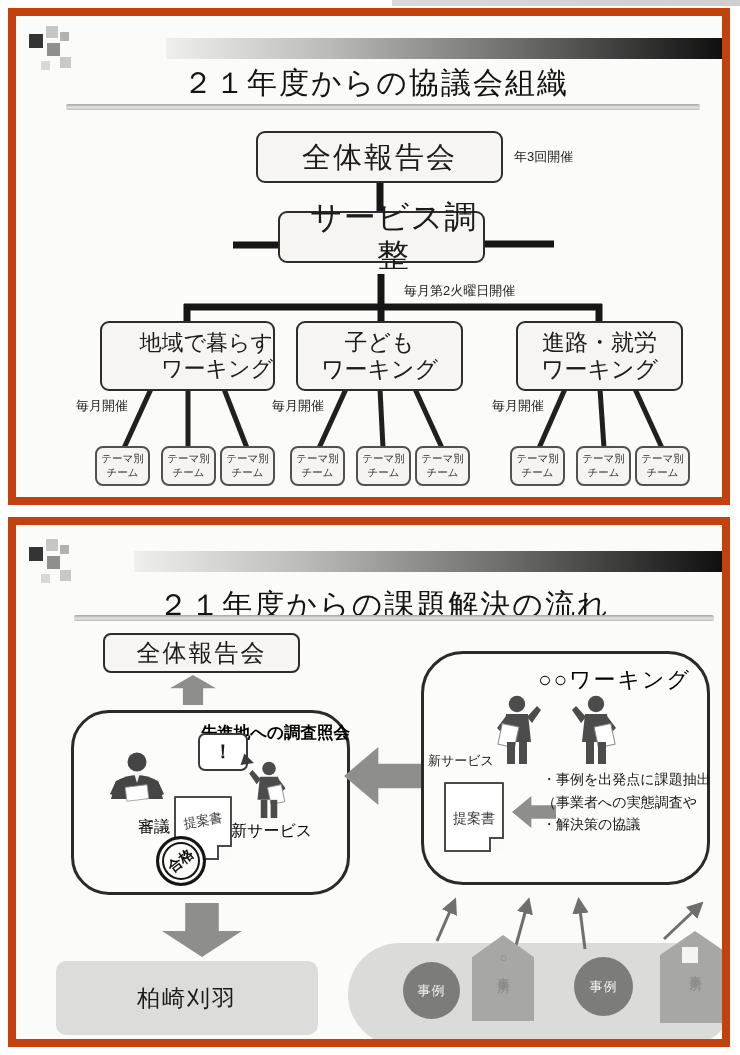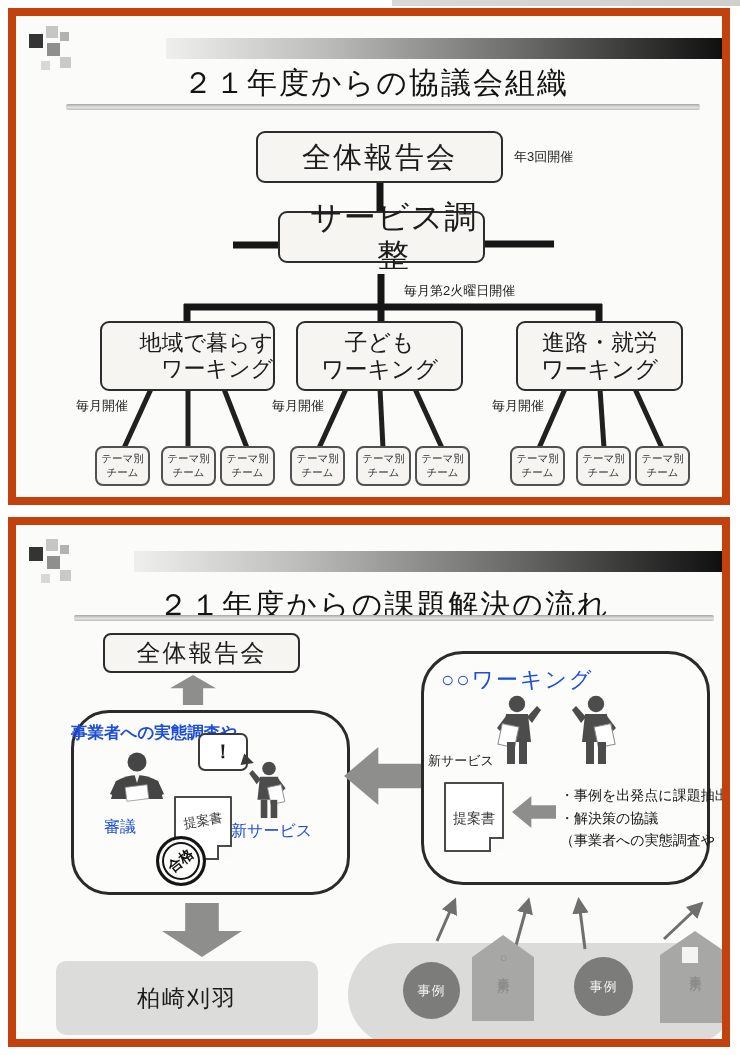--- a/index.html
+++ b/index.html
@@ -32,21 +32,21 @@
                 background:#fbfbfa; border-left:2px solid #4a4a4a; border-top:2px solid #4a4a4a; }
   .doc-label { position:absolute; width:100%; text-align:center; color:#3a3a3a; }
   .stamp { border-radius:50%; border:3px solid #141414; background:#fbfbfa;
            box-shadow:inset 0 0 0 3px #fbfbfa, inset 0 0 0 5px #141414;
            display:flex; align-items:center; justify-content:center; }
   .stamp span { transform:rotate(-38deg); font-size:14px; font-weight:bold; color:#111; }
   .bubble { background:#fff; border:2px solid #3a3a3a; border-radius:7px;
             display:flex; align-items:center; justify-content:center; font-weight:bold; font-size:19px; }
   .bubble::after { content:""; position:absolute; right:-14px; bottom:1px;
                    border:6px solid transparent; border-left:12px solid #3a3a3a; transform:rotate(18deg); }
-  .label { font-size:16px; color:#1d4ed8; text-align:left; white-space:nowrap; }
+  .label { font-size:16px; color:#000000; text-align:right; white-space:nowrap; }
   .blob { background:#dbdbd9; border-radius:52px; }
   .circlecase { border-radius:50%; background:#7c7c7b; color:#f4f4f3;
                 display:flex; align-items:center; justify-content:center; font-size:13px; letter-spacing:1px; }
   .house { background:#a7a7a6; clip-path:polygon(50% 0,100% 26%,100% 100%,0 100%,0 26%);
            display:flex; justify-content:center; }
   .vtext { writing-mode:vertical-rl; font-size:12.5px; color:#8b8b8a; letter-spacing:2px; margin-top:16px; }
   .sq { position:absolute; background:#f4f4f3; }
   .logo-sq { position:absolute; }
   svg.wire { position:absolute; left:0; top:0; pointer-events:none; }
   .bullets { font-size:14px; line-height:22.5px; white-space:nowrap; color:#161616; }
@@ -177,21 +177,21 @@
   <div class="abs gradbar" style="left:118px;top:26px;width:598px;height:21px;"></div>
   <div class="abs stitle" style="left:68px;top:52px;width:600px;margin-top:8px;">２１年度からの課題解決の流れ</div>
   <div class="abs underline" style="left:58px;top:90px;width:640px;height:6px;"></div>
 
   <div class="abs obox" style="left:87px;top:108px;width:197px;height:40px;font-size:24px;letter-spacing:2px;border-radius:8px;">
     <span>全体報告会</span>
   </div>
   <div class="abs blockarrow dir-up" style="left:154px;top:150px;width:46px;height:30px;"></div>
 
   <div class="abs rbox" style="left:55px;top:185px;width:279px;height:185px;"></div>
-  <div class="abs label" style="left:55px;top:197px;width:279px;font-size:16.5px;font-weight:bold;">事業者への実態調査や</div>
+  <div class="abs label" style="left:55px;top:197px;width:279px;font-size:16.5px;font-weight:bold;">先進地への調査照会</div>
 
   <svg class="abs" style="left:93px;top:226px;" width="56" height="62" viewBox="0 0 56 62">
     <circle cx="28" cy="11" r="9.5" fill="#454545"></circle>
     <path d="M7 30 Q28 18 49 30 L54 48 L2 48 Z" fill="#454545"></path>
     <path d="M7 30 L1 43 L10 47 Z" fill="#454545"></path>
     <path d="M49 30 L55 43 L46 47 Z" fill="#454545"></path>
     <polygon points="25,22 31,22 28,32" fill="#f2f2f1"></polygon>
     <rect x="17" y="35" width="22" height="14" fill="#ffffff" stroke="#999" stroke-width="0.8" transform="rotate(-7 28 42)"></rect>
   </svg>
   <div class="abs label" style="left:88px;top:292px;width:66px;">審議</div>
@@ -246,24 +246,24 @@
     <rect x="14" y="47" width="8" height="22" fill="#4c4c4c"></rect>
     <rect x="26" y="47" width="8" height="22" fill="#4c4c4c"></rect>
   </svg>
 
   <div class="abs note" style="left:412px;top:227px;font-size:13px;">新サービス</div>
   <div class="abs doc" style="left:428px;top:257px;width:60px;height:70px;">
     <span class="doc-label" style="top:26px;font-size:14px;display:block;">提案書</span>
   </div>
   <div class="abs blockarrow dir-left" style="left:496px;top:271px;width:44px;height:32px;"></div>
 
-  <div class="abs bullets" style="left:544px;top:243px;width:180px;margin-top:16px;">
+  <div class="abs bullets" style="left:526px;top:243px;width:180px;">
     <div>・事例を出発点に課題抽出</div>
+    <div>（事業者への実態調査や</div>
     <div>・解決策の協議</div>
-    <div>（事業者への実態調査や</div>
   </div>
 
   <div class="abs blob" style="left:332px;top:418px;width:388px;height:103px;"></div>
 
   <svg class="wire" width="722" height="530">
     <defs>
       <marker id="ah" viewBox="0 0 10 10" refX="7" refY="5" markerWidth="5.5" markerHeight="5.5" orient="auto">
         <path d="M0 0 L10 5 L0 10 z" fill="#6f6f6e"></path>
       </marker>
     </defs>

